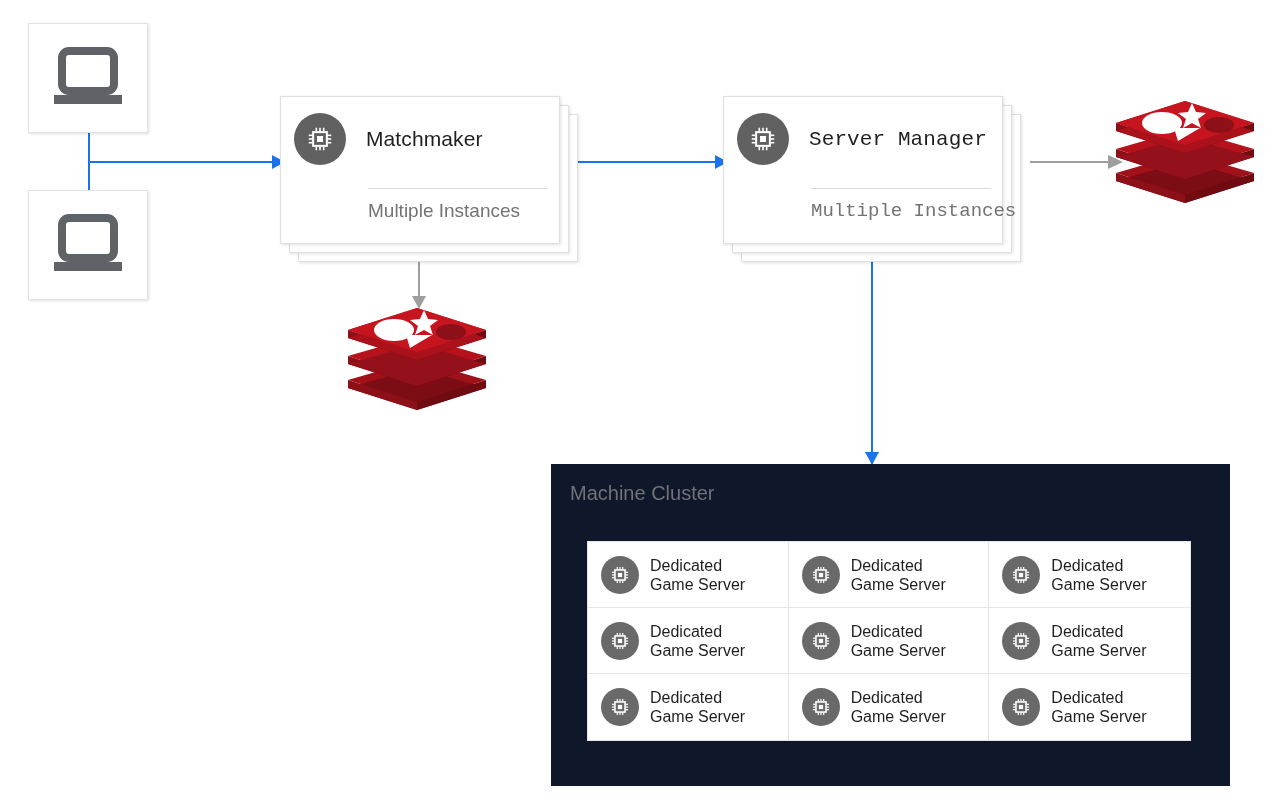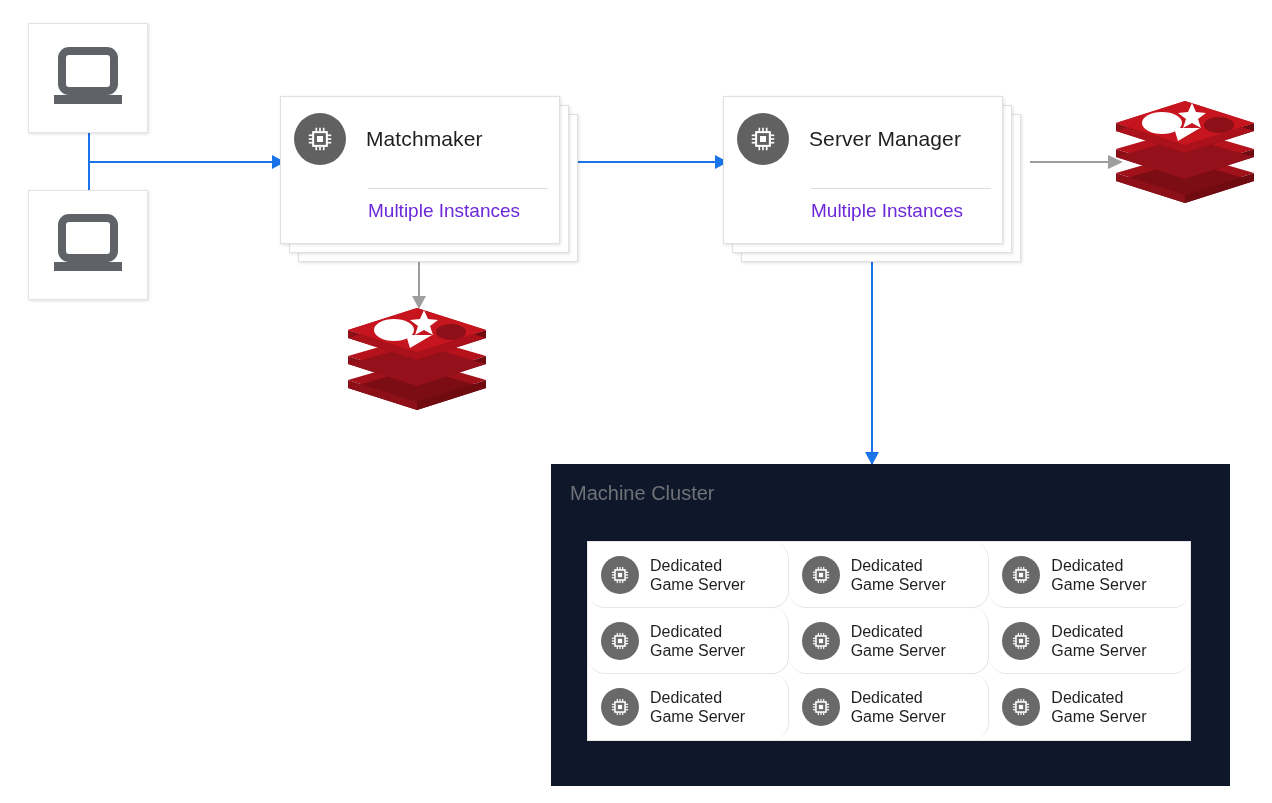--- a/index.html
+++ b/index.html
@@ -91,21 +91,21 @@
     right: 12px;
     top: 92px;
     height: 1px;
     background: #dcdcdc;
   }
   .card-sub {
     position: absolute;
     left: 88px;
     top: 104px;
     font-size: 19px;
-    color: #6d28d9;
+    color: #737373;
     white-space: nowrap;
   }
 
   
   .cluster {
     position: absolute;
     left: 551px;
     top: 464px;
     width: 679px;
     height: 322px;
@@ -133,21 +133,20 @@
   }
   .dgs-cell {
     display: flex;
     align-items: center;
     height: 66px;
     padding-left: 13px;
     box-sizing: border-box;
     border-right: 1px solid #e6e6e6;
     border-bottom: 1px solid #e6e6e6;
     background: #ffffff;
-    border-radius: 17px;
   }
   .dgs-cell:nth-child(3n) { border-right: none; }
   .dgs-cell:nth-child(n+7) { border-bottom: none; }
   .dgs-chip {
     width: 38px;
     height: 38px;
     border-radius: 50%;
     background: #696969;
     display: flex;
     align-items: center;
@@ -258,21 +257,21 @@
             </g>
           </svg>
         </span>
         <span class="card-title">Matchmaker</span>
       </div>
       <div class="card-divider"></div>
       <div class="card-sub">Multiple Instances</div>
     </div>
   </div>
 
-  <div class="card-stack" style="left:723px; top:96px;">
+  <div class="card-stack" style="left:723px; top:96px;font-family:Liberation Mono, monospace;">
     <div class="card-layer l3"></div>
     <div class="card-layer l2"></div>
     <div class="card-layer l1"></div>
     <div class="card-inner">
       <div class="card-head">
         <span class="chip-circle">
           <svg width="30" height="30" viewBox="0 0 24 24">
             <rect x="6.5" y="6.5" width="11" height="11" fill="none" stroke="#ffffff" stroke-width="1.6"></rect>
             <rect x="9.6" y="9.6" width="4.8" height="4.8" fill="#ffffff"></rect>
             <g fill="#ffffff">

